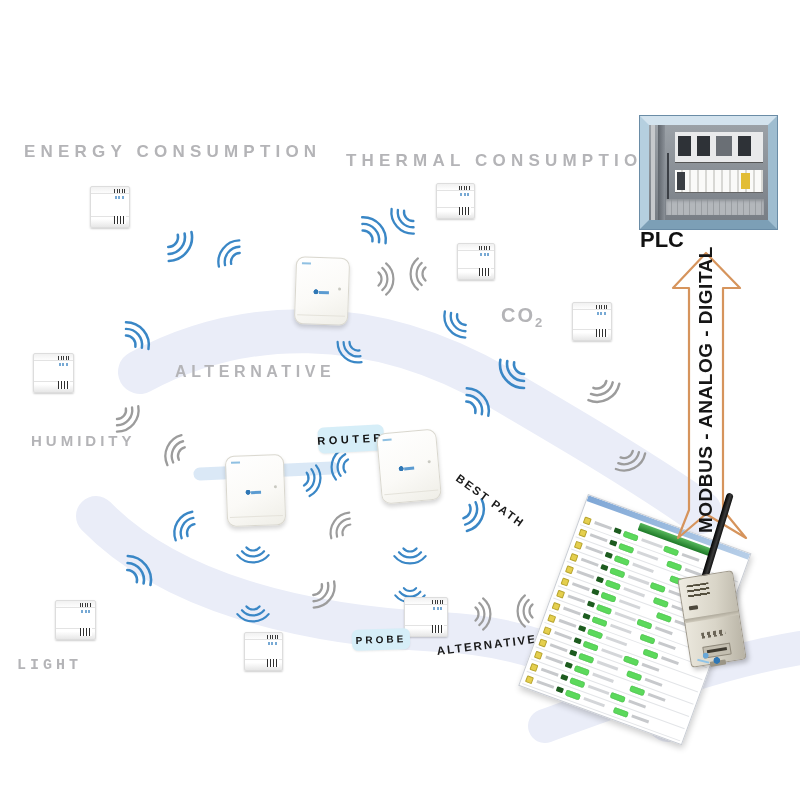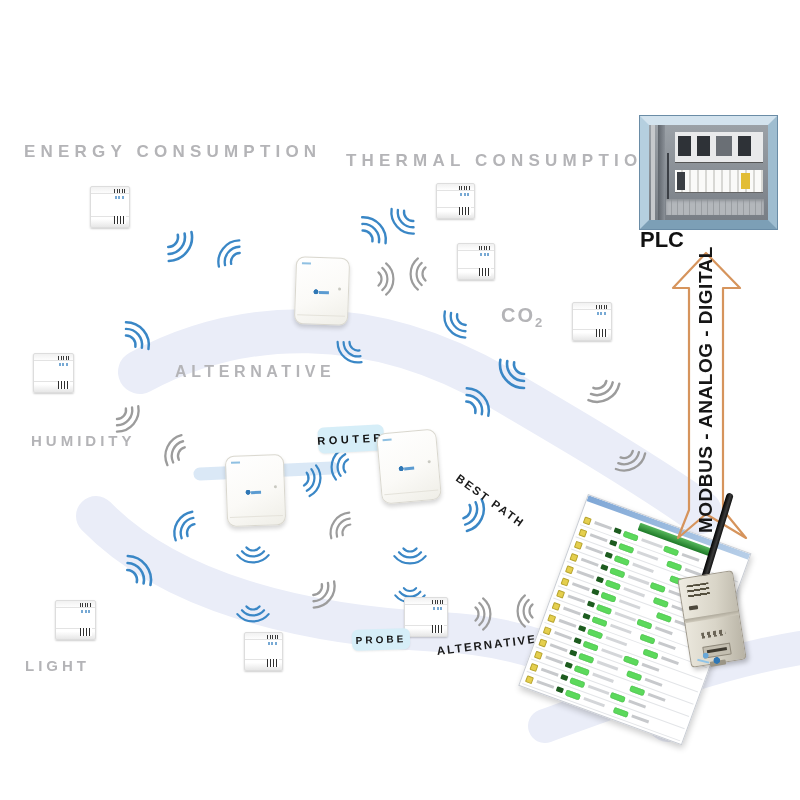--- a/index.html
+++ b/index.html
@@ -167,21 +167,21 @@
     <use href="#wifi3" class="g" transform="translate(313,586) rotate(38) scale(.9)"></use>
     <use href="#wifi3" class="g" transform="translate(351,533) rotate(215) scale(.85)"></use>
     <use href="#wifi3" class="g" transform="translate(470,614) scale(.85)"></use>
     <use href="#wifi3" class="g" transform="translate(538,611) rotate(180) scale(.85)"></use>
   </svg>
 
   <div class="cap cap-big" style="left:24px;top:142px;">ENERGY CONSUMPTION</div>
   <div class="cap cap-big" style="left:346px;top:151px;">THERMAL CONSUMPTION</div>
   <div class="cap cap-mid" style="left:175px;top:363px;">ALTERNATIVE</div>
   <div class="cap cap-sm" style="left:31px;top:432px;">HUMIDITY</div>
-  <div class="cap cap-sm" style="left:25px;top:657px;">LIGHT</div>
+  <div class="cap cap-sm" style="left:17px;top:657px;font-family:Liberation Mono, monospace;">LIGHT</div>
   <div class="cap co2" style="left:501px;top:304px;"><span>CO</span><sub>2</sub></div>
 
   <div class="sensor" style="left:90px;top:186px;width:38px;height:40px;">
     <span class="seam-t"></span>
       <span class="seam-b"></span>
     <span class="code-top"></span>
       <span class="blue-mark"></span>
       <span class="barcode"></span>
   </div>
   <div class="sensor" style="left:436px;top:183px;width:37px;height:34px;">

